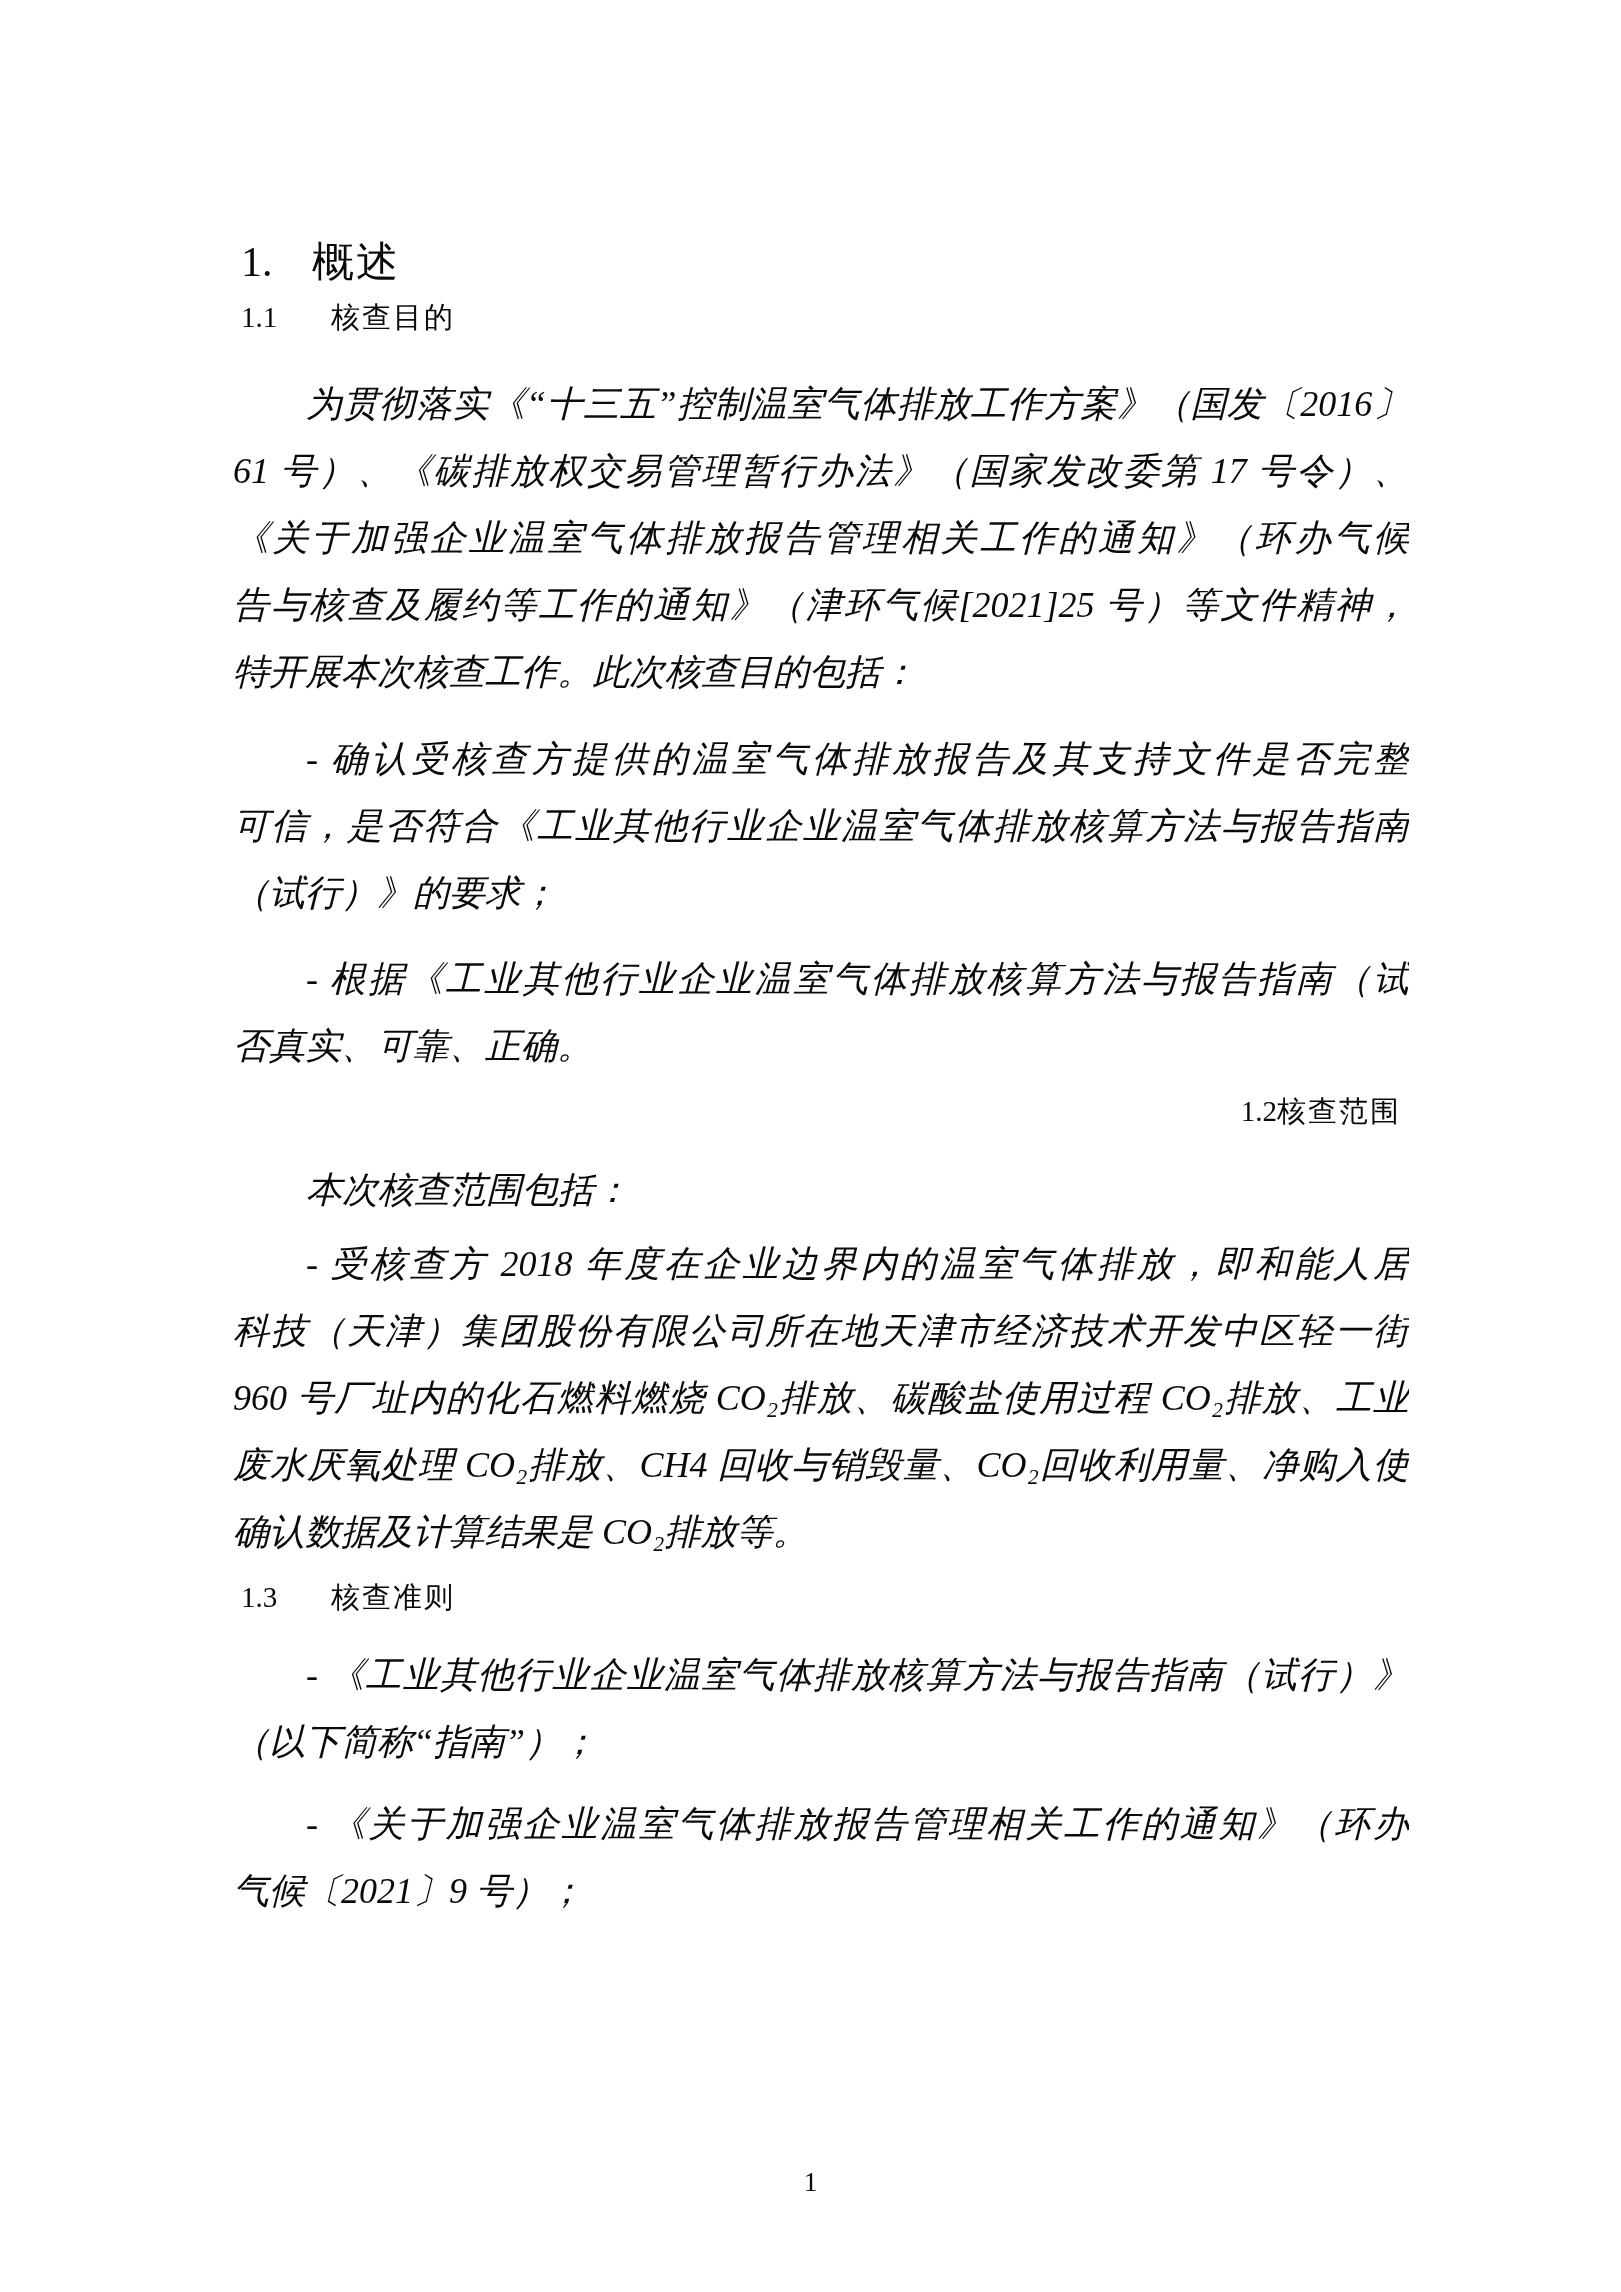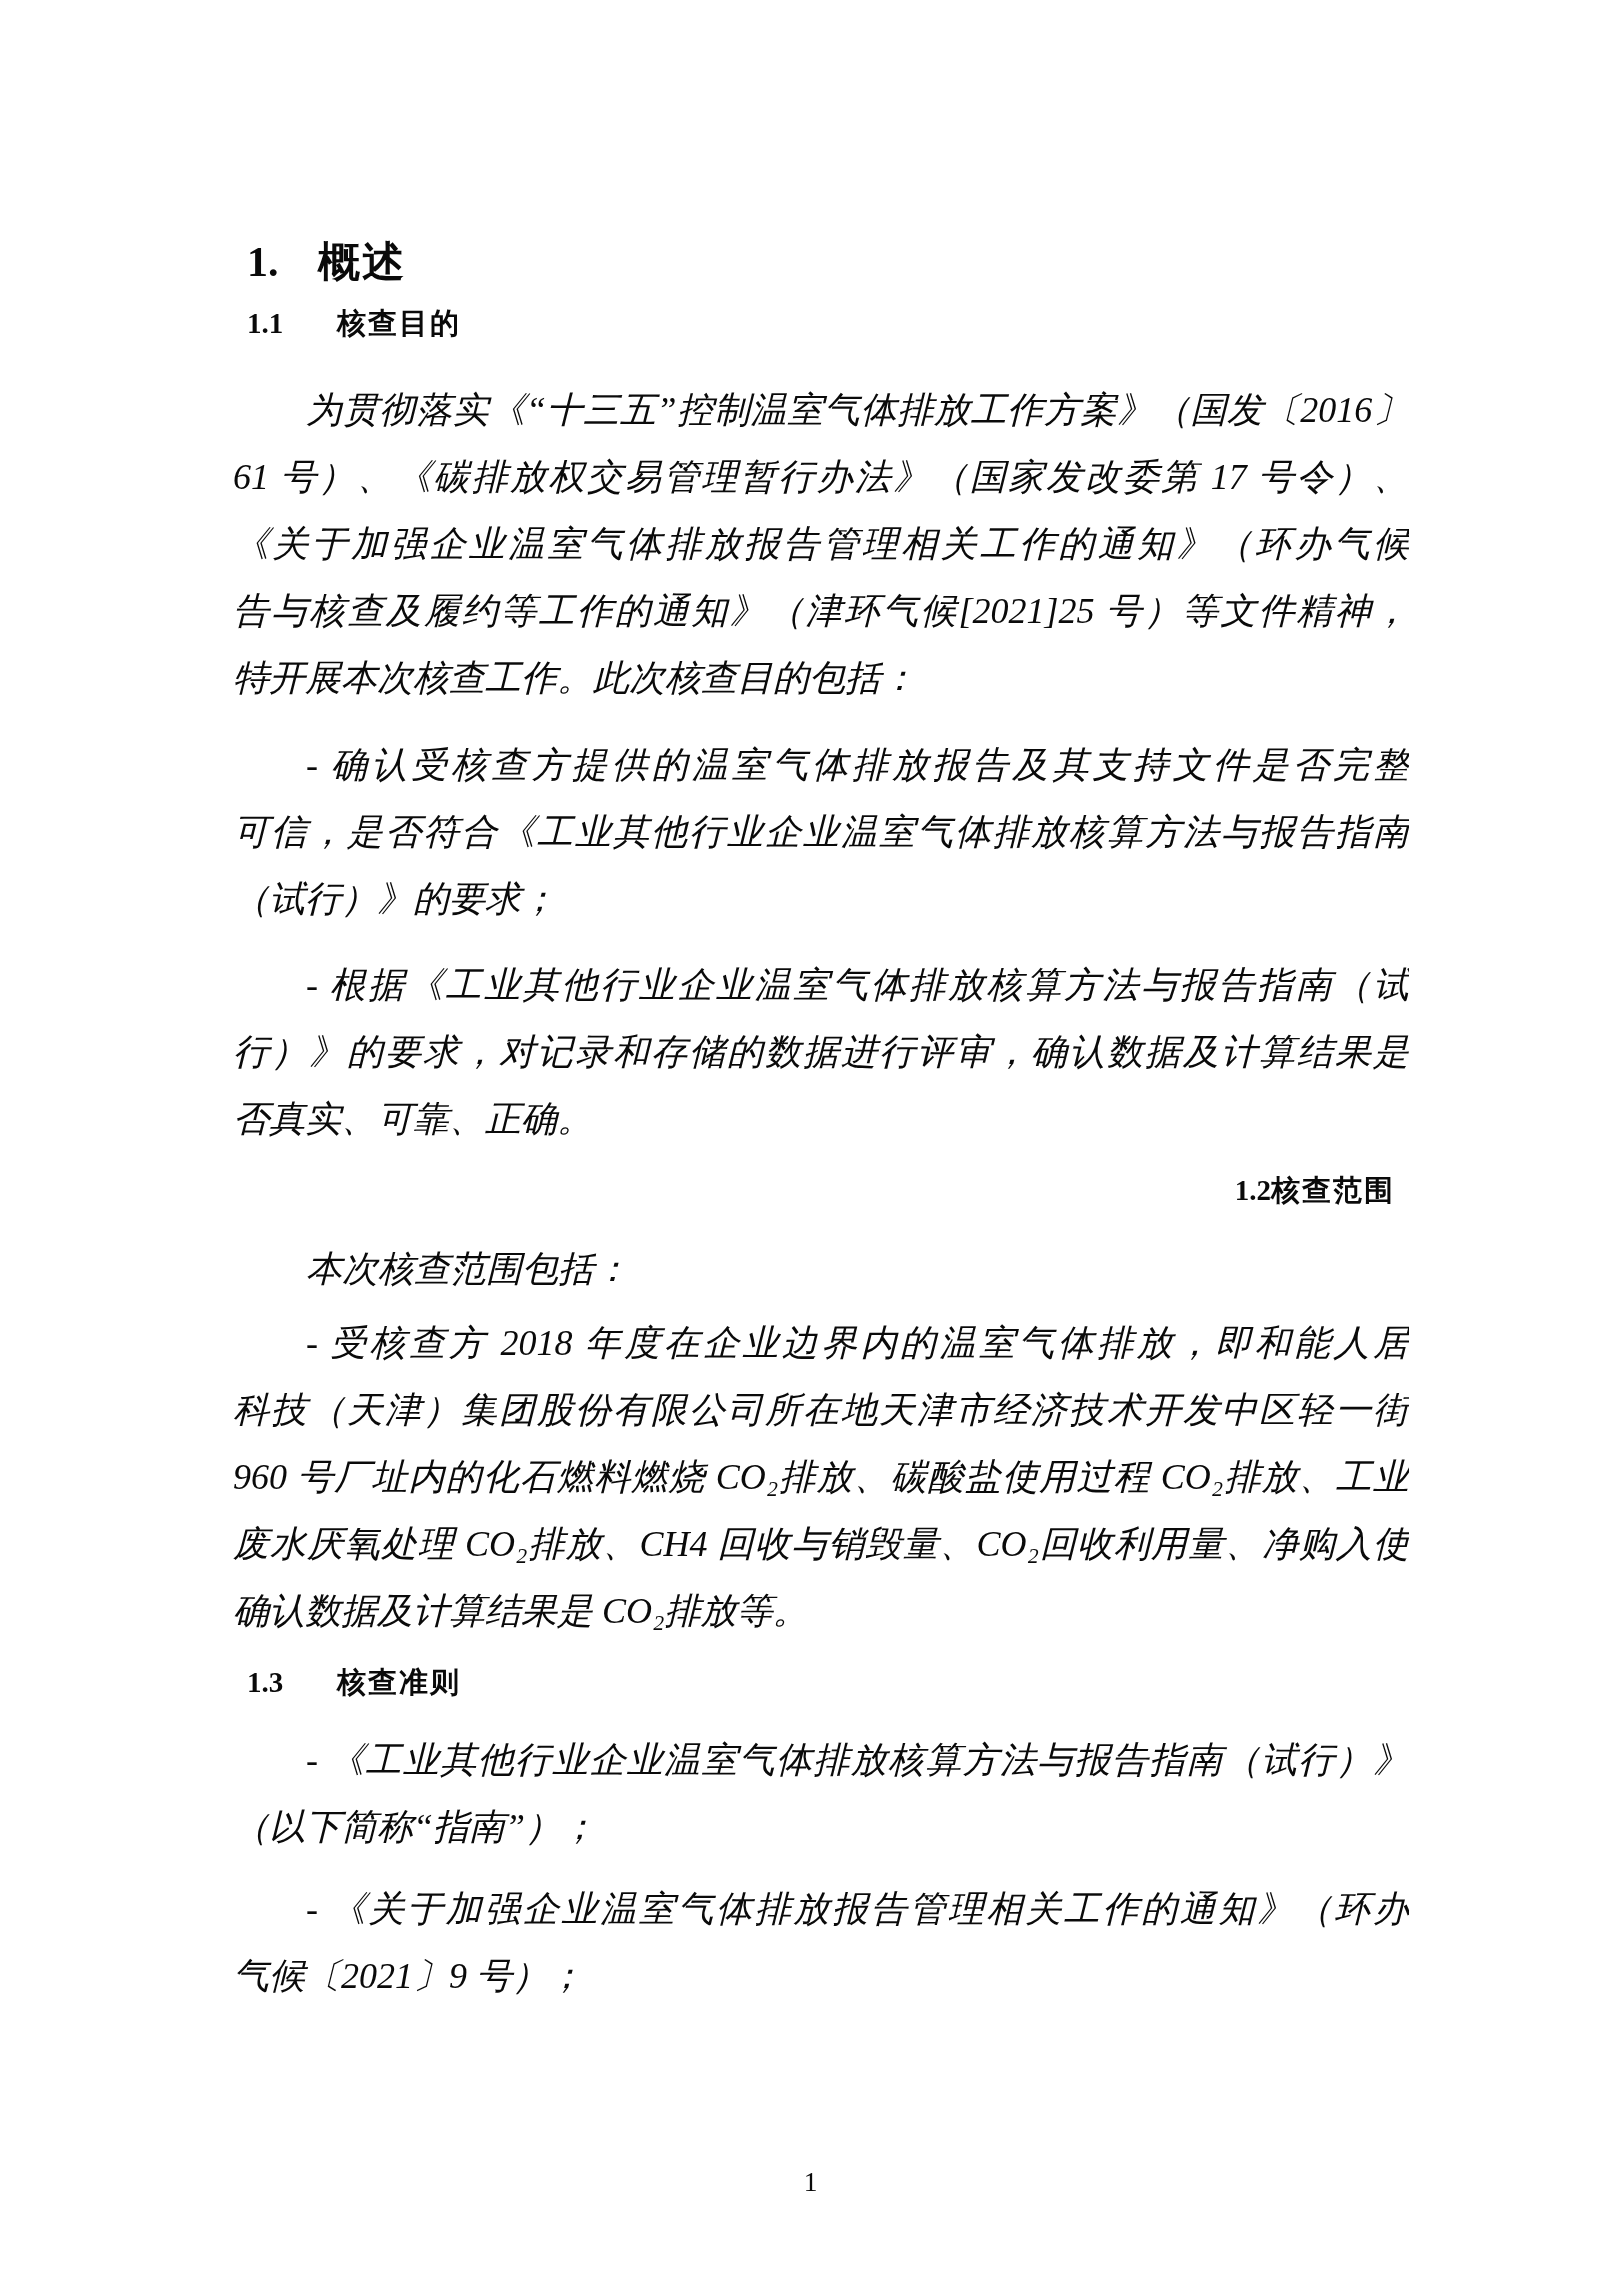--- a/index.html
+++ b/index.html
@@ -9,21 +9,21 @@
     background:#ffffff;
     color:#0a0a0a;
     font-family:"Liberation Serif","DejaVu Serif","DejaVu Sans",serif;
     overflow:hidden;
     margin:0 auto;
   }
   .content{
     position:absolute;left:233px;top:0;width:1176px;
   }
   h1.sec,h2.sub{
-    font-weight:bold;margin:14px;padding:0;
+    font-weight:normal;margin:8px;padding:0;
     line-height:47px;font-size:42px;
     font-family:"Liberation Serif","DejaVu Serif",serif;
     white-space:nowrap;
   }
   h1.sec{margin-top:238px;}
   h2.sub{font-size:29px;}
   .h-num{display:inline-block;font-family:"Liberation Serif","DejaVu Serif",serif;}
   h1.sec .h-num{width:71px;}
   h2.sub .h-num{width:90px;}
   .h-title{font-family:"Liberation Sans","DejaVu Sans",sans-serif;letter-spacing:2px;}
@@ -78,21 +78,20 @@
     </div>
 
     <div class="para para-b1">
       <div class="line fill indent">- 确认受核查方提供的温室气体排放报告及其支持文件是否完整</div>
       <div class="line fill">可信，是否符合《工业其他行业企业温室气体排放核算方法与报告指南</div>
       <div class="line end">（试行）》的要求；</div>
     </div>
 
     <div class="para para-b2">
       <div class="line fill indent">- 根据《工业其他行业企业温室气体排放核算方法与报告指南（试</div>
-      <div class="line fill">行）》的要求，对记录和存储的数据进行评审，确认数据及计算结果是</div>
       <div class="line end">否真实、可靠、正确。</div>
     </div>
 
     <h2 class="sub sub-1-2">
       <span class="h-num">1.2</span><span class="h-title">核查范围</span>
     </h2>
 
     <div class="para para-intro">
       <div class="line end indent">本次核查范围包括：</div>
     </div>

